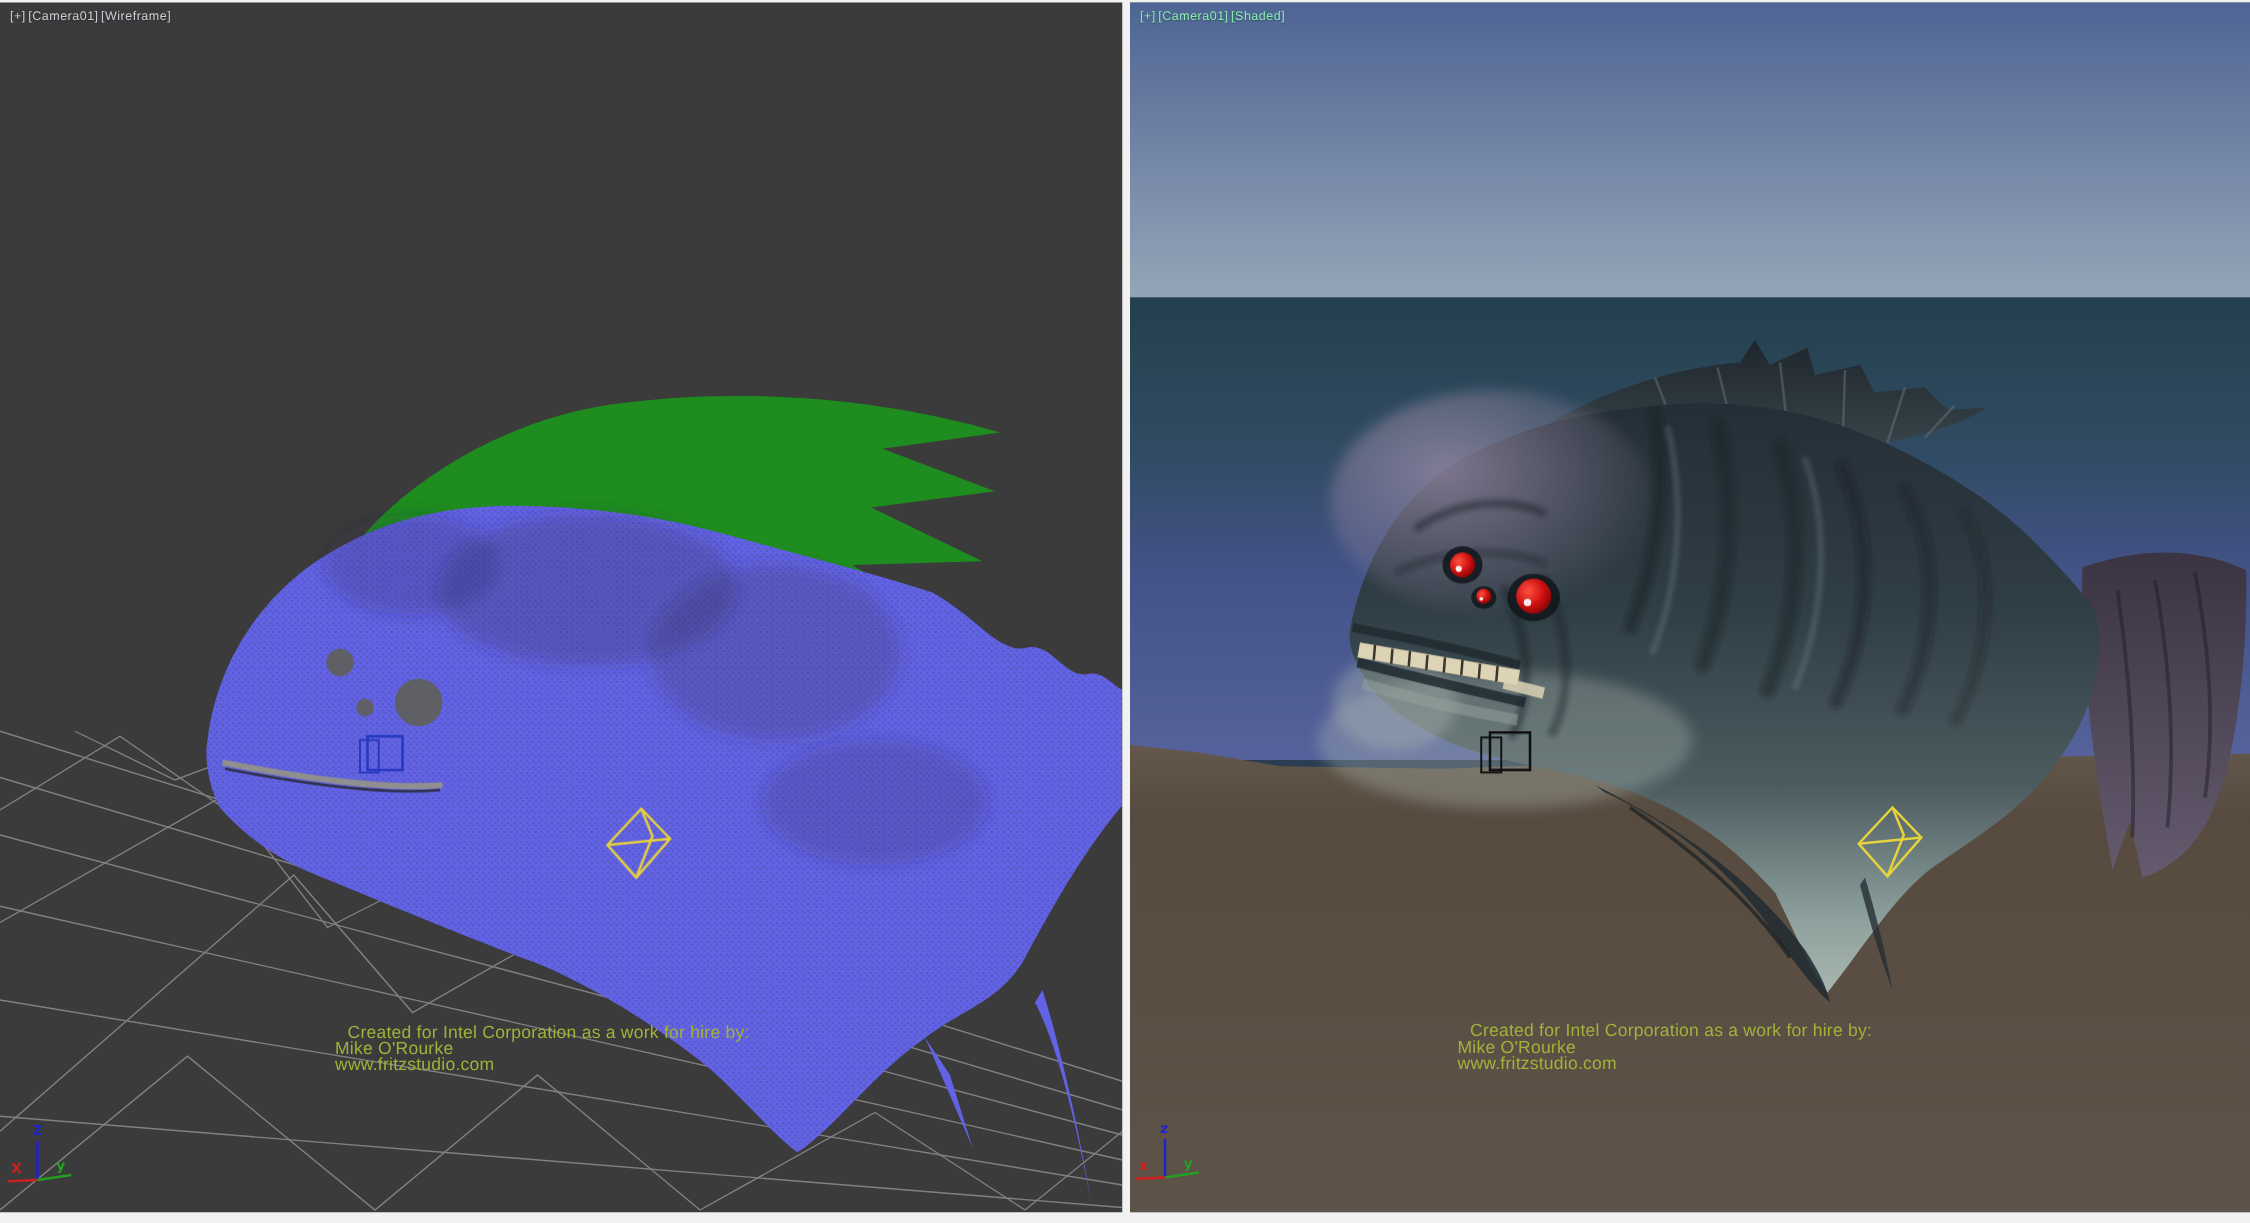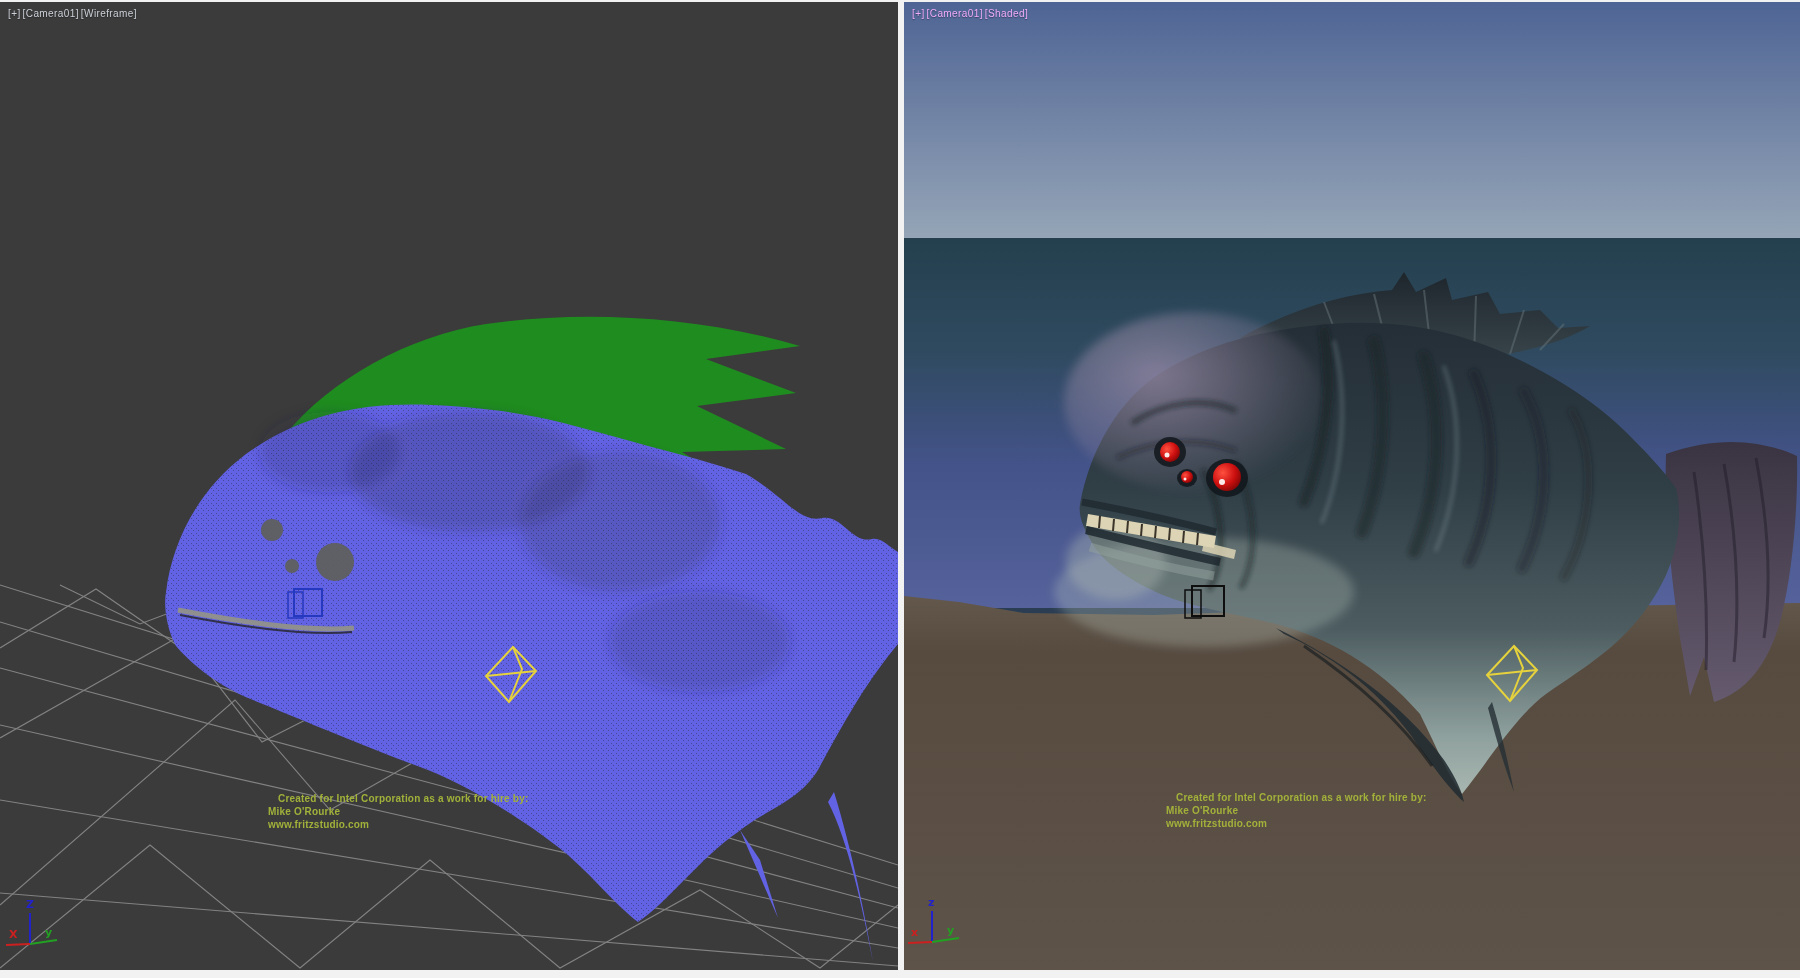--- a/index.html
+++ b/index.html
@@ -15,22 +15,22 @@
   .bottom-strip{position:absolute;left:0;top:970px;width:1800px;height:8px;background:var(--frame-white,#f2f2f2);}
   svg.scene{position:absolute;left:0;top:0;}
   .vp-label{
     position:absolute;left:8px;top:6px;z-index:5;
     font-size:10px;letter-spacing:.4px;color:var(--label-text,#ccd1d9);
     text-shadow:0 1px 1px rgba(0,0,0,.35);white-space:nowrap;
   }
   .vp-label span{margin-right:2px;cursor:pointer;}
   .annotation{
     position:absolute;z-index:4;
-    font-size:10px;font-weight:bold;line-height:13px;letter-spacing:.2px;
-    color:var(--annotation-green,#a2b13a);white-space:nowrap;
+    font-size:14px;font-weight:normal;line-height:13px;letter-spacing:.2px;
+    color:var(--annotation-green,#a2b13a);white-space:nowrap;margin-top:27px;
   }
   .annotation .ln1{padding-left:10px;}
   .ann-left{left:268px;top:790px;}
   .ann-right{left:262px;top:789px;}
   .axis-gizmo text{font-size:11px;font-weight:bold;font-family:"DejaVu Sans",sans-serif;}
 </style>
 </head>
 <body>
 
 <div class="vp vp-left">
@@ -261,21 +261,21 @@
     <g class="axis-gizmo" transform="translate(28,940)">
       <line x1="0" y1="0" x2="0" y2="-31" stroke="var(--axis-z,#2222cc)" stroke-width="2"></line>
       <line x1="0" y1="0" x2="-24" y2="1" stroke="var(--axis-x,#cc2020)" stroke-width="2"></line>
       <line x1="0" y1="0" x2="27" y2="-4" stroke="var(--axis-y,#22a022)" stroke-width="2"></line>
       <text x="-4" y="-36" fill="var(--axis-z,#2222cc)">z</text>
       <text x="-21" y="-6" fill="var(--axis-x,#cc2020)">x</text>
       <text x="15" y="-8" fill="var(--axis-y,#22a022)">y</text>
     </g>
   </svg>
 
-  <div class="vp-label" style="color:#f0abfc;">
+  <div class="vp-label" style="color:#86efac;">
     <span>[+]</span><span>[Camera01]</span><span>[Shaded]</span>
   </div>
 
   <div class="annotation ann-right">
     <div class="ln1">Created for Intel Corporation as a work for hire by:</div>
     <div>Mike O'Rourke</div>
     <div>www.fritzstudio.com</div>
   </div>
 </div>
 

